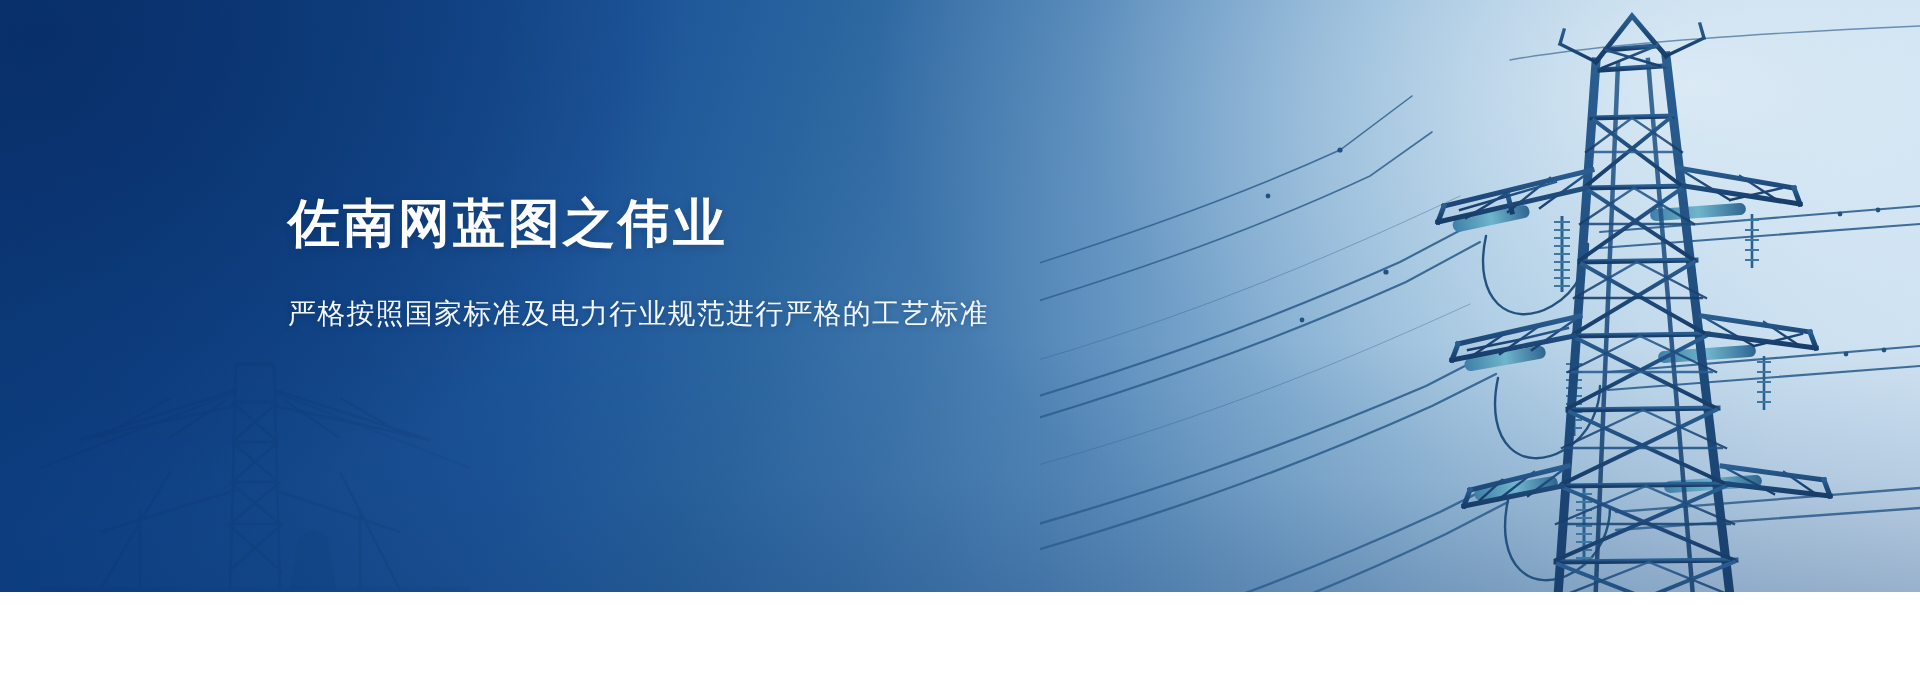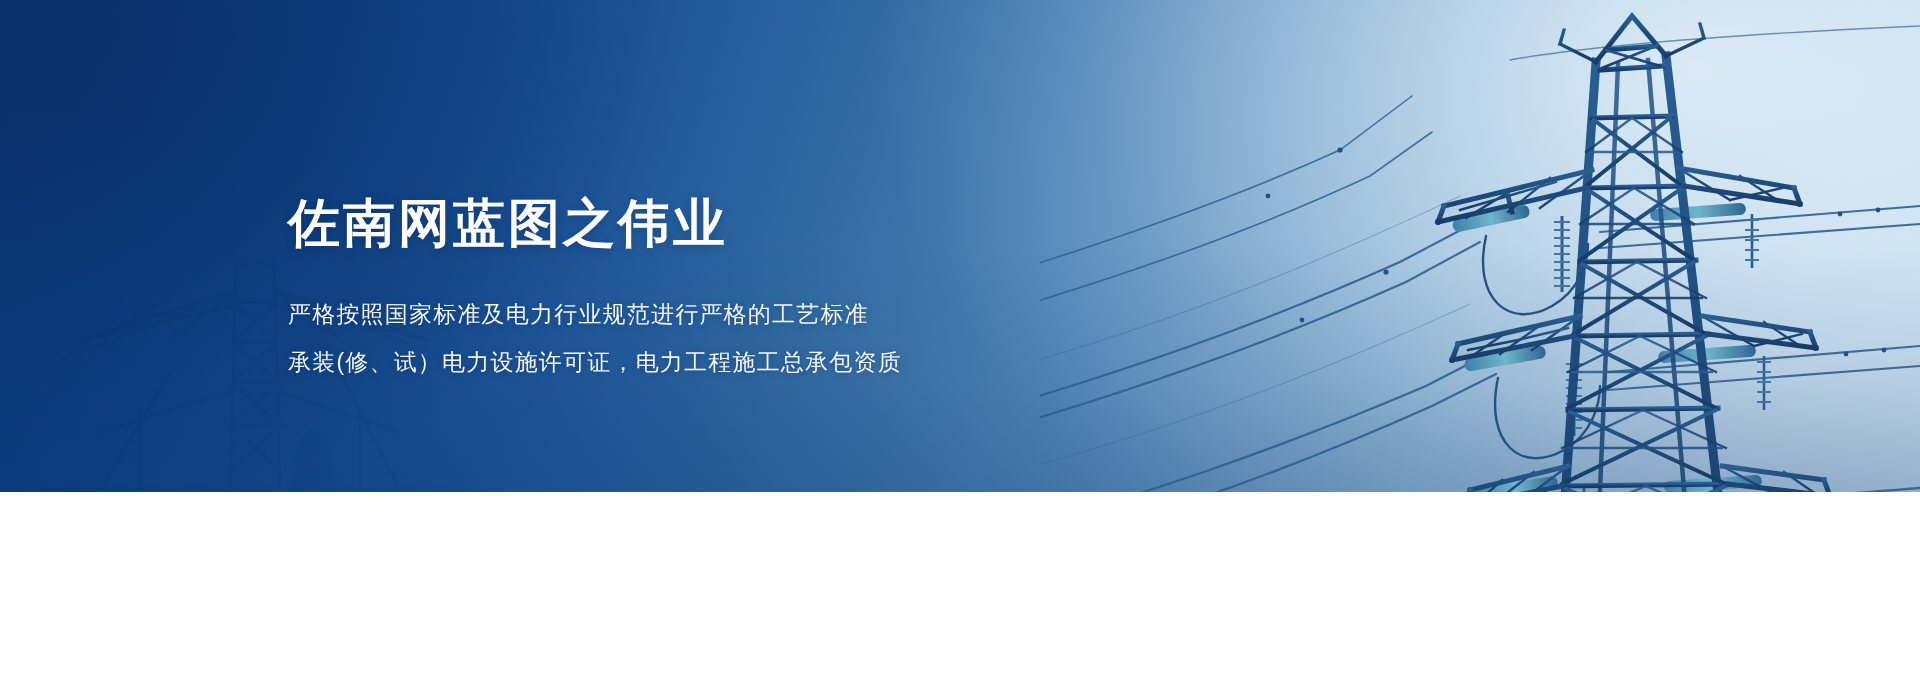--- a/index.html
+++ b/index.html
@@ -1,21 +1,21 @@
 <!DOCTYPE html>
 <html><head>
 <meta charset="utf-8">
 <style>
   html,body{margin:0;padding:0;background:#fff;}
   body{font-family:"Liberation Sans","DejaVu Sans",sans-serif;}
 
   #banner{
     position:relative;
     width:1920px;
-    height:492px;
+    height:592px;
     overflow:hidden;
     background:#6d28d9;
   }
 
   
   .sky-base{
     position:absolute; inset:0;
     background:linear-gradient(107deg,
         #0b3a79 0%,
         #0e4084 11%,
@@ -79,21 +79,21 @@
     font-size:52px;
     font-weight:bold;
     line-height:74px;
     letter-spacing:3px;
     text-shadow:0 2px 10px rgba(6,32,72,.30);
     white-space:nowrap;
   }
   .sub-wrap{ margin-top:30px; }
   .subline{
     color:#f2f7fc;
-    font-size:23px;
+    font-size:28px;
     font-weight:normal;
     line-height:48px;
     letter-spacing:1.2px;
     text-shadow:0 1px 6px rgba(6,32,72,.34);
     white-space:nowrap;
   }
 </style>
 </head>
 <body>
 
@@ -365,17 +365,16 @@
       <circle cx="838" cy="210" r="2.4"></circle>
       <circle cx="806" cy="354" r="2.4"></circle>
       <circle cx="844" cy="350" r="2.4"></circle>
     </g>
   </svg>
 
   <div class="copy">
     <div class="headline">佐南网蓝图之伟业</div>
     <div class="sub-wrap">
       <div class="subline">严格按照国家标准及电力行业规范进行严格的工艺标准</div>
-      <div class="subline">承装(修、试）电力设施许可证，电力工程施工总承包资质</div>
     </div>
   </div>
 
 </div>
 
 </body></html>

